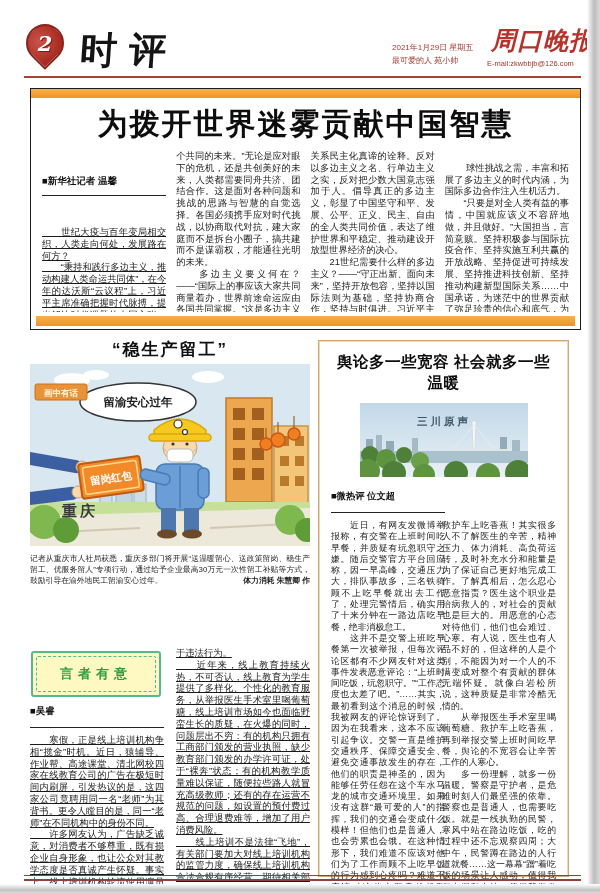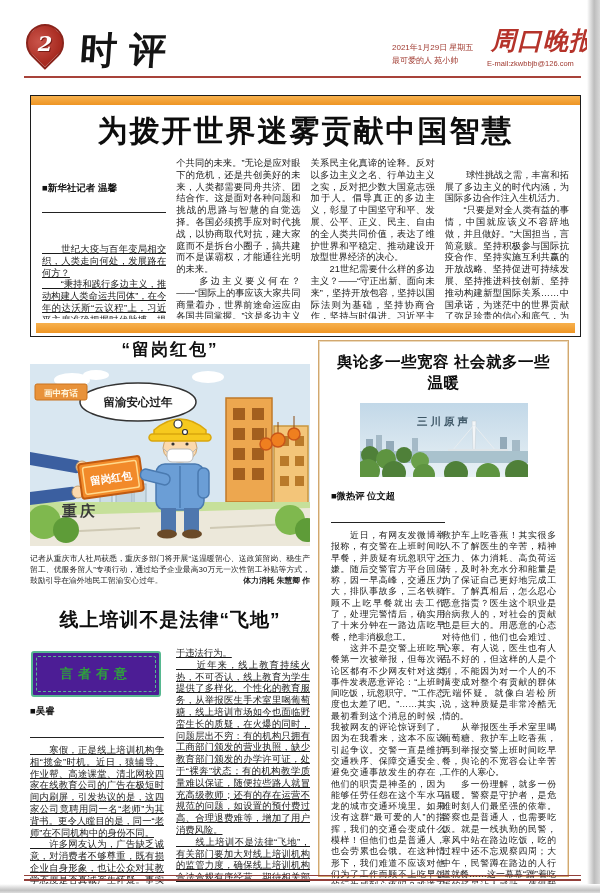--- a/index.html
+++ b/index.html
@@ -20,47 +20,47 @@
   .section-title { position:absolute; left:80px; top:26px; font-size:37px; font-weight:bold;
     color:#141414; letter-spacing:12px; font-family:"DejaVu Serif","Liberation Serif",serif;
     transform:skewX(-4deg); }
   .issue-info { position:absolute; left:392px; top:41px; color:#a03a30; font-size:8px; line-height:13px; }
   .masthead { position:absolute; left:491px; top:24px; color:#b5332a; font-size:25px; font-weight:bold;
     font-style:italic; font-family:"DejaVu Serif","Liberation Serif",serif; letter-spacing:1px; }
   .email { position:absolute; left:487px; top:59px; color:#a03a30; font-size:7.5px; }
   .header-rule { position:absolute; left:24px; top:76px; width:557px; height:2px; background:#a8433a; }
 
   
-  .lead-box { position:absolute; left:30px; top:95px; width:551px; height:242px; border:1px solid #1c1c1c; background:#fff; }
+  .lead-box { position:absolute; left:30px; top:88px; width:551px; height:242px; border:1px solid #1c1c1c; background:#fff; }
   .bar { background:linear-gradient(to bottom,#f7b14e 0%,#ee9524 100%); }
   .bar-top { position:absolute; left:0; top:0; right:0; height:9px; }
   .bar-bottom { position:absolute; left:5px; right:5px; bottom:3px; height:10px; }
   .lead-headline { position:absolute; left:0; right:0; top:15px; text-align:center; font-size:30px;
     font-weight:900; color:#0d0d0d; letter-spacing:2px; font-family:"DejaVu Serif","Liberation Serif",serif; }
   .lead-cols { position:absolute; left:11px; right:11px; top:62px; bottom:17px; display:flex; gap:10px; }
   .lead-cols .col { flex:1; font-size:9.3px; line-height:11.8px; text-align:justify; color:#1a1a1a;
     white-space:pre-wrap; overflow:hidden; }
   .byline { font-size:9.5px; font-weight:bold; color:#111; border-bottom:1.5px solid #222;
-    padding-bottom:19px; margin-bottom:7px; white-space:nowrap; }
+    padding-bottom:9px; margin-bottom:7px; white-space:nowrap; }
 
   
   .cartoon-title { position:absolute; left:30px; top:338px; width:280px; text-align:center;
     font-size:17px; font-weight:bold; color:#101010; letter-spacing:2px; }
   .cartoon-box { position:absolute; left:30px; top:364px; width:280px; height:182px; }
   .cartoon-caption { position:absolute; left:30px; top:553px; width:280px; font-size:7.8px;
     line-height:11px; text-align:justify; color:#222; }
   .cartoon-caption .credit { position:absolute; right:0; bottom:0; font-weight:bold; background:#fff; padding-left:4px; }
 
   
   .training-title { position:absolute; left:30px; top:607px; width:280px; text-align:center;
     font-size:19px; font-weight:900; color:#0d0d0d; letter-spacing:1px; }
   .training-cols { position:absolute; left:30px; top:648px; width:280px; height:240px; }
   .training-col1 { position:absolute; left:0; top:0; width:134px; height:240px; overflow:hidden; }
   .training-col2 { position:absolute; right:0; top:0; width:134px; height:240px; overflow:hidden; }
-  .green-box { width:130px; height:46px; background:#4c1d95; border:2px solid #56b890; border-radius:3px;
+  .green-box { width:130px; height:46px; background:#fef9c3; border:2px solid #56b890; border-radius:3px;
     position:relative; margin:3px 0 8px 1px; display:flex; align-items:center; justify-content:center; }
   .green-box:before { content:""; position:absolute; inset:3px; border:1px dashed #56b890; border-radius:2px; }
   .green-box span { color:#2f9e3f; font-size:13px; font-weight:bold; letter-spacing:5px; }
   .body-text { font-size:9.3px; line-height:11.8px; text-align:justify; color:#1a1a1a;
     white-space:pre-wrap; overflow:hidden;text-decoration:underline; }
 
   
   .tol-box { position:absolute; left:318px; top:340px; width:251px; height:537px;
     border:1.5px solid #d2a86f; box-shadow:inset 0 0 0 1px #ecd9bb; background:#fff; padding:11px 12px; }
   .tol-title { text-align:center; font-size:15.5px; font-weight:900; color:#0d0d0d; letter-spacing:0.5px; }
@@ -108,21 +108,21 @@
 　　21世纪需要什么样的多边主义？——“守正出新、面向未来”，坚持开放包容，坚持以国际法则为基础，坚持协商合作，坚持与时俱进。习近平主席面向世界提出四点倡议，立足世界格局之变，着眼应对全</div>
       <div class="col">
         <span>球性挑战之需，丰富和拓展了多边主义的时代内涵，为国际多边合作注入生机活力。
 　　“只要是对全人类有益的事情，中国就应该义不容辞地做，并且做好。”大国担当，言简意赅。坚持积极参与国际抗疫合作、坚持实施互利共赢的开放战略、坚持促进可持续发展、坚持推进科技创新、坚持推动构建新型国际关系……中国承诺，为迷茫中的世界贡献了弥足珍贵的信心和底气，为不确定的国际局势带来强大的确定性和正能量。</span>
         
       </div>
     </div>
     <div class="bar bar-bottom"></div>
   </section>
 
-  <div class="cartoon-title">“留岗红包”</div>
+  <div class="cartoon-title">“稳生产留工”</div>
   <div class="cartoon-box">
     <svg width="280" height="182" viewBox="0 0 280 182">
       <rect x="0" y="0" width="280" height="182" fill="#d9e7f1"></rect>
       <ellipse cx="42" cy="16" rx="18" ry="7" fill="#ffffff"></ellipse>
       <ellipse cx="66" cy="11" rx="13" ry="5" fill="#ffffff"></ellipse>
       <ellipse cx="178" cy="13" rx="16" ry="6" fill="#ffffff"></ellipse>
 
       <rect x="86" y="112" width="16" height="30" fill="#c3d4de" stroke="#9fb4c0" stroke-width="1"></rect>
       <rect x="104" y="120" width="12" height="22" fill="#cddde6" stroke="#9fb4c0" stroke-width="1"></rect>
       <rect x="70" y="122" width="12" height="20" fill="#cddde6" stroke="#9fb4c0" stroke-width="1"></rect>
@@ -206,21 +206,20 @@
         <text x="31" y="31.5" text-anchor="middle" font-size="8.5" font-weight="bold" fill="#fff6dc">画中有话</text>
       </g>
       <text x="32" y="152" font-size="15" font-weight="bold" fill="#3a3a3a" letter-spacing="3">重庆</text>
     </svg>
   </div>
   <div class="cartoon-caption">
     <span>记者从重庆市人社局获悉，重庆多部门将开展“送温暖留心、送政策留岗、稳生产留工、优服务留人”专项行动，通过给予企业最高30万元一次性留工补贴等方式，鼓励引导在渝外地民工留渝安心过年。</span>
     <span class="credit">体力消耗 朱慧卿 作</span>
   </div>
 
-  <div class="training-title">线上培训不是法律“飞地”</div>
   <div class="training-cols">
     <div class="training-col1">
       <div class="green-box">
         <span>言者有意</span>
       </div>
       <div class="byline">■吴睿</div>
       <div class="body-text" style="height:158px;">　　寒假，正是线上培训机构争相“揽金”时机。近日，猿辅导、作业帮、高途课堂、清北网校四家在线教育公司的广告在极短时间内刷屏，引发热议的是，这四家公司竟聘用同一名“老师”为其背书。更令人瞠目的是，同一“老师”在不同机构中的身份不同。
 　　许多网友认为，广告缺乏诚意，对消费者不够尊重，既有损企业自身形象，也让公众对其教学态度是否真诚产生怀疑。事实上，线上培训机构轮流使用演员扮演各种身份来欺骗家长，不仅是态度不诚的问题，还涉嫌虚假广告宣传，而虚假广告宣传正属</div>
     </div>
     <div class="training-col2 body-text">于违法行为。

